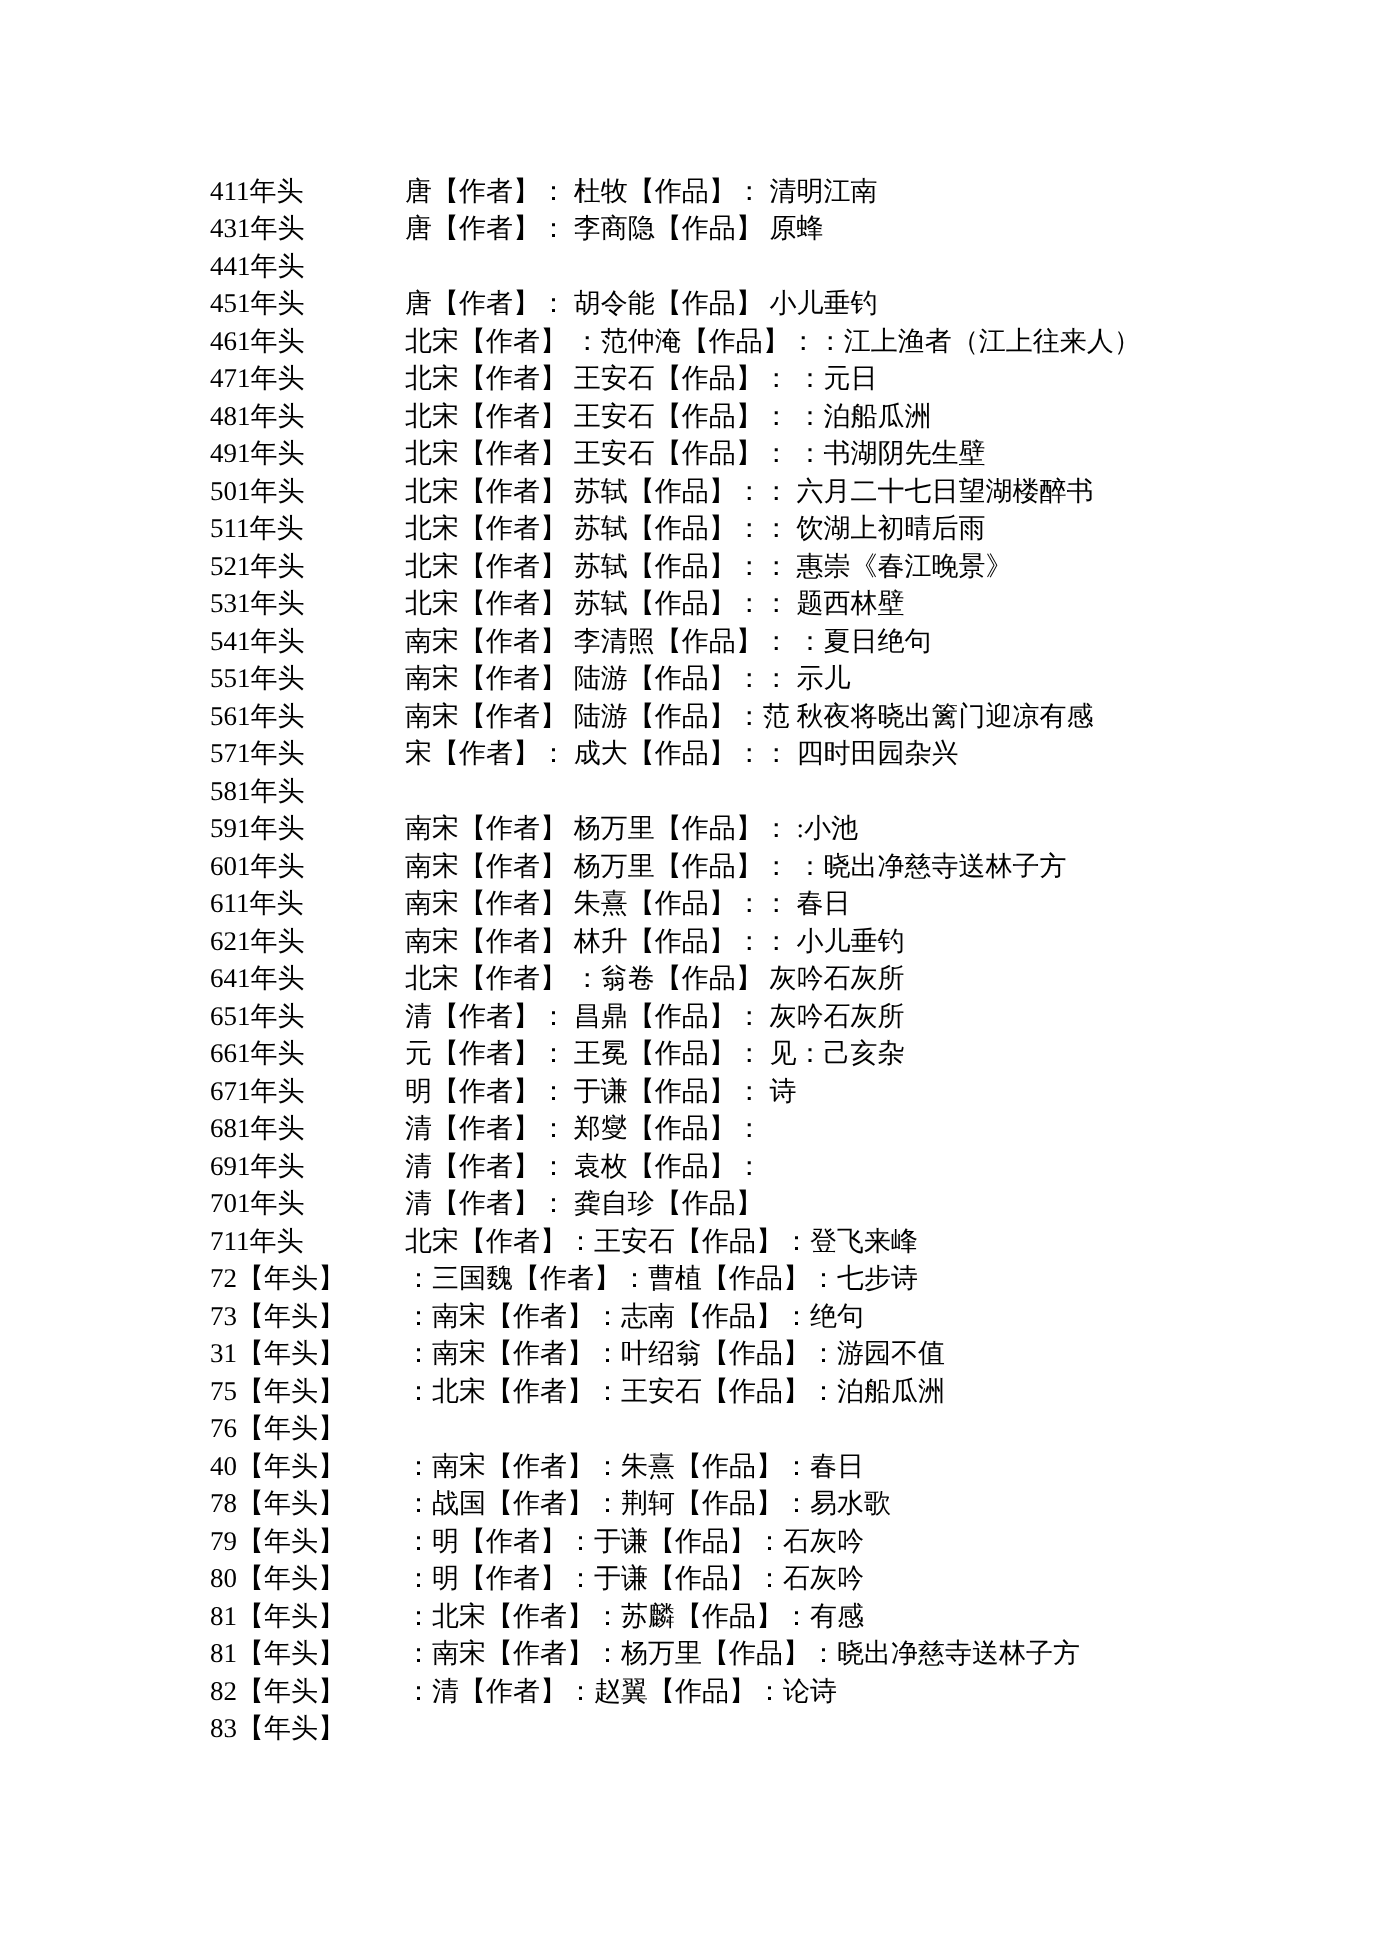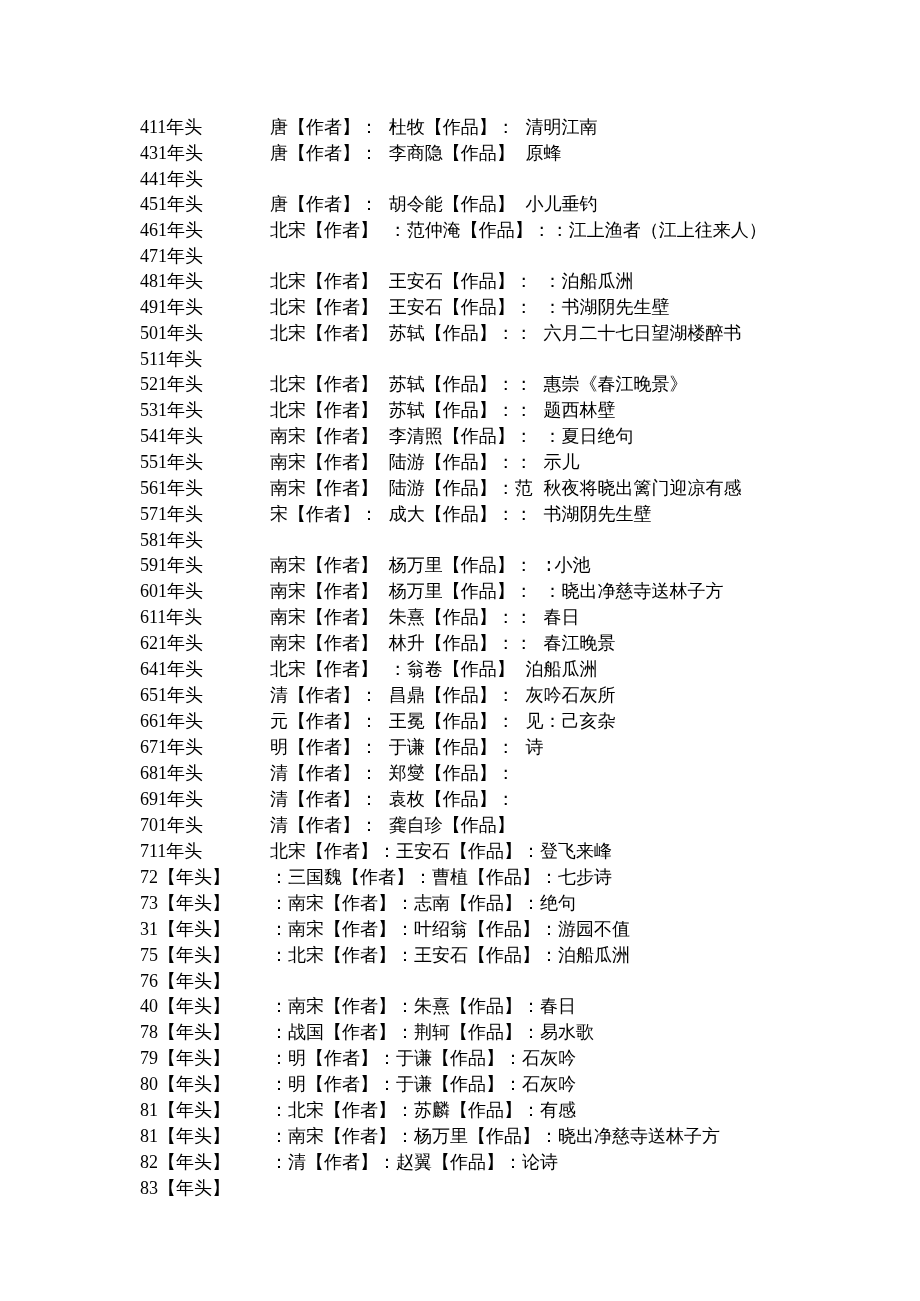--- a/index.html
+++ b/index.html
@@ -19,21 +19,20 @@
     align-items: baseline;
     line-height: 25px;
     white-space: nowrap;
   }
   .col-left {
     width: 130px;
     flex-shrink: 0;
   }
   .col-right {
     flex: 1;
-    font-family: Liberation Mono, monospace;
   }
 </style>
 </head>
 <body>
 
 <div class="page">
   <div id="rows-container">
       <div class="row">
         <span class="col-left">411年头</span>
         <span class="col-right">唐【作者】：   杜牧【作品】：   清明江南</span>
@@ -48,35 +47,37 @@
       <div class="row">
         <span class="col-left">451年头</span>
         <span class="col-right">唐【作者】：   胡令能【作品】     小儿垂钓</span>
       </div>
       <div class="row">
         <span class="col-left">461年头</span>
         <span class="col-right">北宋【作者】  ：范仲淹【作品】：：江上渔者（江上往来人）</span>
       </div>
       <div class="row">
         <span class="col-left">471年头</span>
+        <span class="col-right">北宋【作者】   王安石【作品】：   ：元日</span>
       </div>
       <div class="row">
         <span class="col-left">481年头</span>
         <span class="col-right">北宋【作者】   王安石【作品】：   ：泊船瓜洲</span>
       </div>
       <div class="row">
         <span class="col-left">491年头</span>
         <span class="col-right">北宋【作者】   王安石【作品】：   ：书湖阴先生壁</span>
       </div>
       <div class="row">
         <span class="col-left">501年头</span>
         <span class="col-right">北宋【作者】   苏轼【作品】：：   六月二十七日望湖楼醉书</span>
       </div>
       <div class="row">
         <span class="col-left">511年头</span>
+        <span class="col-right">北宋【作者】   苏轼【作品】：：   饮湖上初晴后雨</span>
       </div>
       <div class="row">
         <span class="col-left">521年头</span>
         <span class="col-right">北宋【作者】   苏轼【作品】：：   惠崇《春江晚景》</span>
       </div>
       <div class="row">
         <span class="col-left">531年头</span>
         <span class="col-right">北宋【作者】   苏轼【作品】：：   题西林壁</span>
       </div>
       <div class="row">
@@ -86,44 +87,44 @@
       <div class="row">
         <span class="col-left">551年头</span>
         <span class="col-right">南宋【作者】   陆游【作品】：：   示儿</span>
       </div>
       <div class="row">
         <span class="col-left">561年头</span>
         <span class="col-right">南宋【作者】   陆游【作品】：范   秋夜将晓出篱门迎凉有感</span>
       </div>
       <div class="row">
         <span class="col-left">571年头</span>
-        <span class="col-right">宋【作者】：   成大【作品】：：   书湖阴先生壁</span>
+        <span class="col-right">宋【作者】：   成大【作品】：：   四时田园杂兴</span>
       </div>
       <div class="row">
         <span class="col-left">581年头</span>
       </div>
       <div class="row">
         <span class="col-left">591年头</span>
         <span class="col-right">南宋【作者】   杨万里【作品】：   :小池</span>
       </div>
       <div class="row">
         <span class="col-left">601年头</span>
         <span class="col-right">南宋【作者】   杨万里【作品】：   ：晓出净慈寺送林子方</span>
       </div>
       <div class="row">
         <span class="col-left">611年头</span>
         <span class="col-right">南宋【作者】   朱熹【作品】：：   春日</span>
       </div>
       <div class="row">
         <span class="col-left">621年头</span>
-        <span class="col-right">南宋【作者】   林升【作品】：：   春江晚景</span>
+        <span class="col-right">南宋【作者】   林升【作品】：：   小儿垂钓</span>
       </div>
       <div class="row">
         <span class="col-left">641年头</span>
-        <span class="col-right">北宋【作者】   ：翁卷【作品】     泊船瓜洲</span>
+        <span class="col-right">北宋【作者】   ：翁卷【作品】     灰吟石灰所</span>
       </div>
       <div class="row">
         <span class="col-left">651年头</span>
         <span class="col-right">清【作者】：   昌鼎【作品】：   灰吟石灰所</span>
       </div>
       <div class="row">
         <span class="col-left">661年头</span>
         <span class="col-right">元【作者】：   王冕【作品】：   见：己亥杂</span>
       </div>
       <div class="row">

